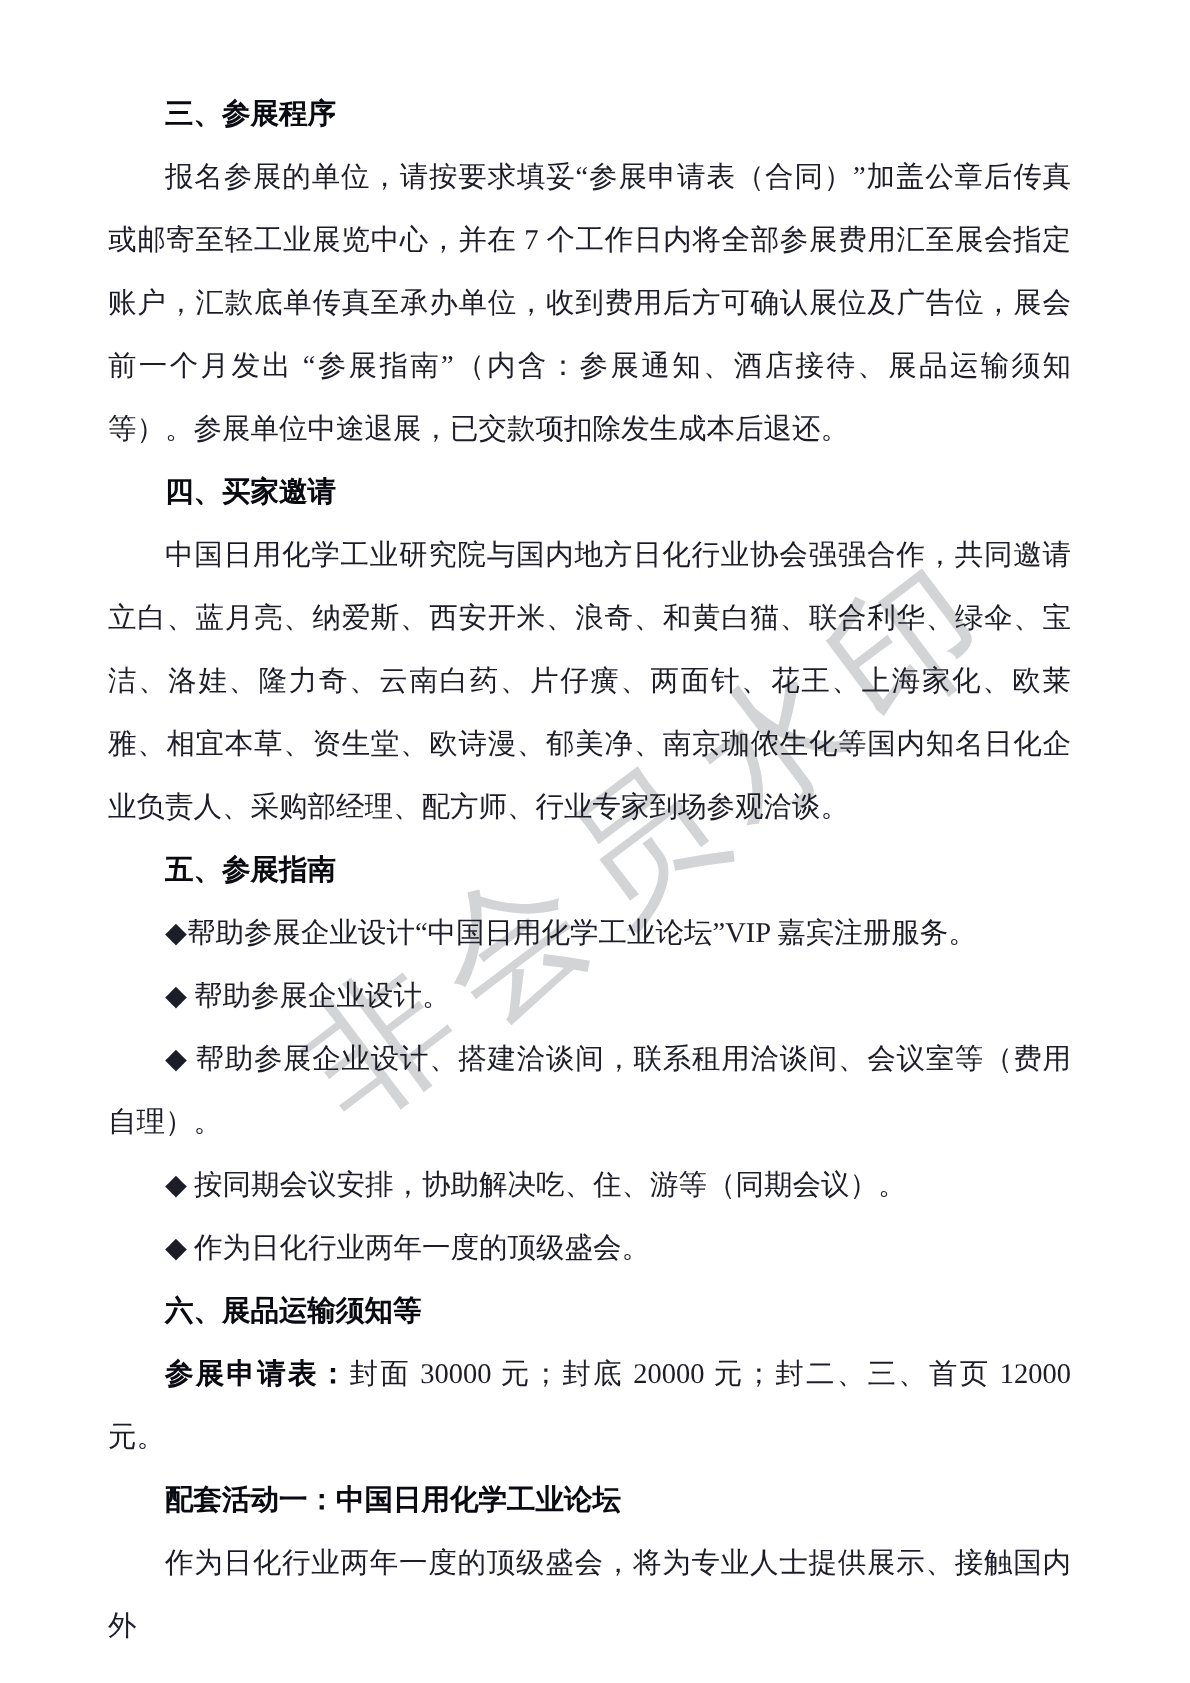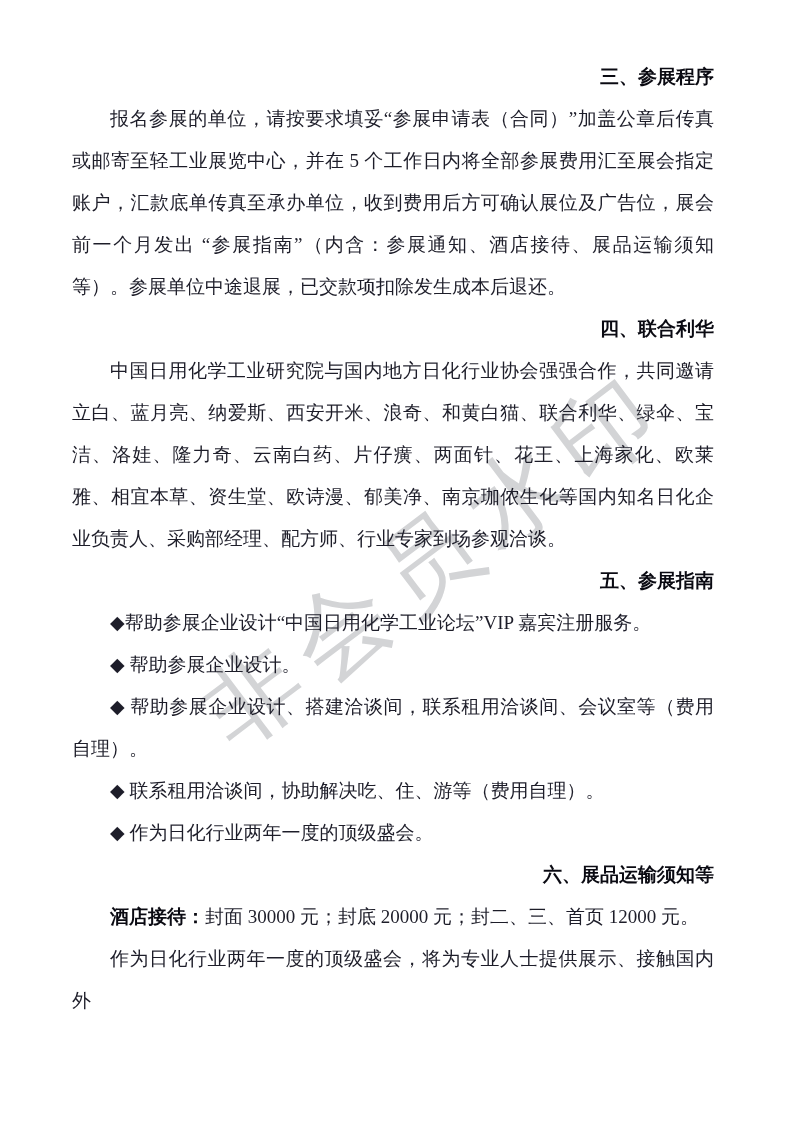--- a/index.html
+++ b/index.html
@@ -43,21 +43,20 @@
     color: #1d1d29;
   }
   .hd {
     margin: 0;
     font-family: "Liberation Sans", "DejaVu Sans", sans-serif;
     font-weight: 700;
     font-size: 19px;
     line-height: 42px;
     color: #0a0a12;
     text-indent: 38px;
-    text-align: right;
   }
   .para {
     margin: 0;
     text-indent: 38px;
     text-align: justify;
     word-break: break-all;
   }
   .para span {
     white-space: pre-wrap;
   }
@@ -74,53 +73,54 @@
 <body>
 
 <div class="page">
 
   <div class="watermark">非会员水印</div>
 
   <div class="content">
 
     <h3 class="hd">三、参展程序</h3>
 
-    <p class="para">报名参展的单位，请按要求填妥“参展申请表（合同）”加盖公章后传真或邮寄至轻工业展览中心，并在 5 个工作日内将全部参展费用汇至展会指定账户，汇款底单传真至承办单位，收到费用后方可确认展位及广告位，展会前一个月发出 “参展指南”（内含：参展通知、酒店接待、展品运输须知等）。参展单位中途退展，已交款项扣除发生成本后退还。</p>
+    <p class="para">报名参展的单位，请按要求填妥“参展申请表（合同）”加盖公章后传真或邮寄至轻工业展览中心，并在 7 个工作日内将全部参展费用汇至展会指定账户，汇款底单传真至承办单位，收到费用后方可确认展位及广告位，展会前一个月发出 “参展指南”（内含：参展通知、酒店接待、展品运输须知等）。参展单位中途退展，已交款项扣除发生成本后退还。</p>
 
-    <h3 class="hd">四、联合利华</h3>
+    <h3 class="hd">四、买家邀请</h3>
 
     <p class="para">中国日用化学工业研究院与国内地方日化行业协会强强合作，共同邀请立白、蓝月亮、纳爱斯、西安开米、浪奇、和黄白猫、联合利华、绿伞、宝洁、洛娃、隆力奇、云南白药、片仔癀、两面针、花王、上海家化、欧莱雅、相宜本草、资生堂、欧诗漫、郁美净、南京珈侬生化等国内知名日化企业负责人、采购部经理、配方师、行业专家到场参观洽谈。</p>
 
     <h3 class="hd">五、参展指南</h3>
 
     <p class="para">
       <span>◆</span><span>帮助参展企业设计“中国日用化学工业论坛”VIP 嘉宾注册服务。</span>
     </p>
 
 
     <p class="para">
       <span>◆</span><span> 帮助参展企业设计。</span>
     </p>
 
     <p class="para">
       <span>◆</span><span> 帮助参展企业设计、搭建洽谈间，联系租用洽谈间、会议室等（费用自理）。</span>
     </p>
 
     <p class="para">
-      <span>◆</span><span> 联系租用洽谈间，协助解决吃、住、游等（费用自理）。</span>
+      <span>◆</span><span> 按同期会议安排，协助解决吃、住、游等（同期会议）。</span>
     </p>
 
     <p class="para">
       <span>◆</span><span> 作为日化行业两年一度的顶级盛会。</span>
     </p>
 
     <h3 class="hd">六、展品运输须知等</h3>
 
     <p class="para price-line">
-      <strong>酒店接待：</strong><span>封面 30000 元；封底 20000 元；封二、三、首页 12000 元。</span>
+      <strong>参展申请表：</strong><span>封面 30000 元；封底 20000 元；封二、三、首页 12000 元。</span>
     </p>
 
 
+    <h3 class="hd">配套活动一：中国日用化学工业论坛</h3>
 
     <p class="para last-para">作为日化行业两年一度的顶级盛会，将为专业人士提供展示、接触国内外</p>
 
   </div>
 </div>
 
 </body></html>

